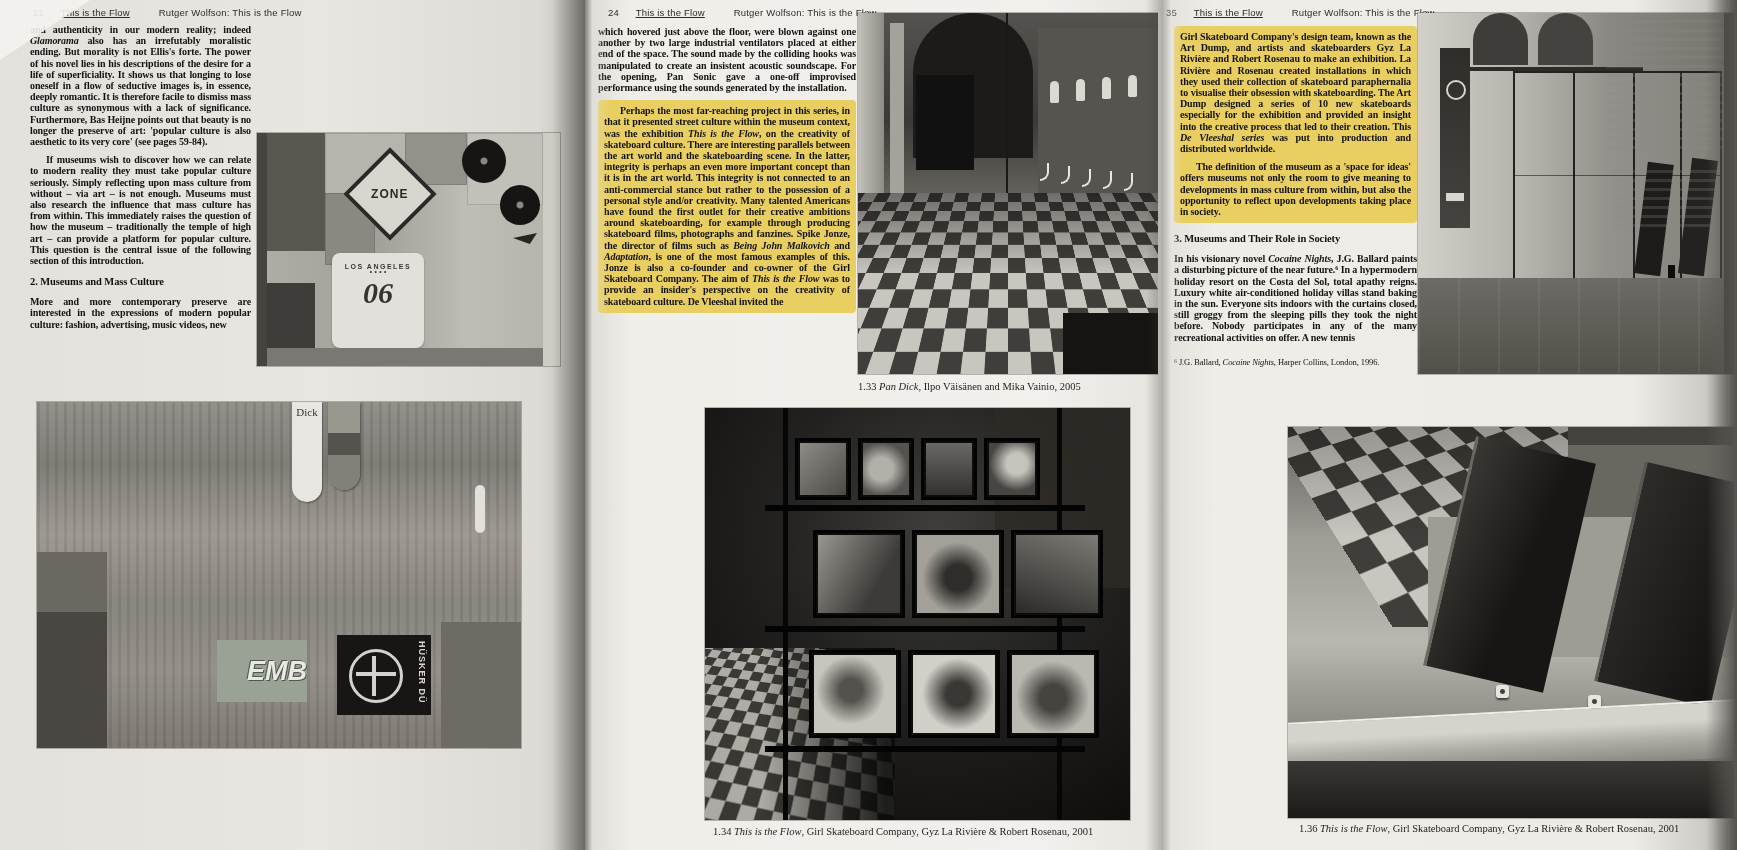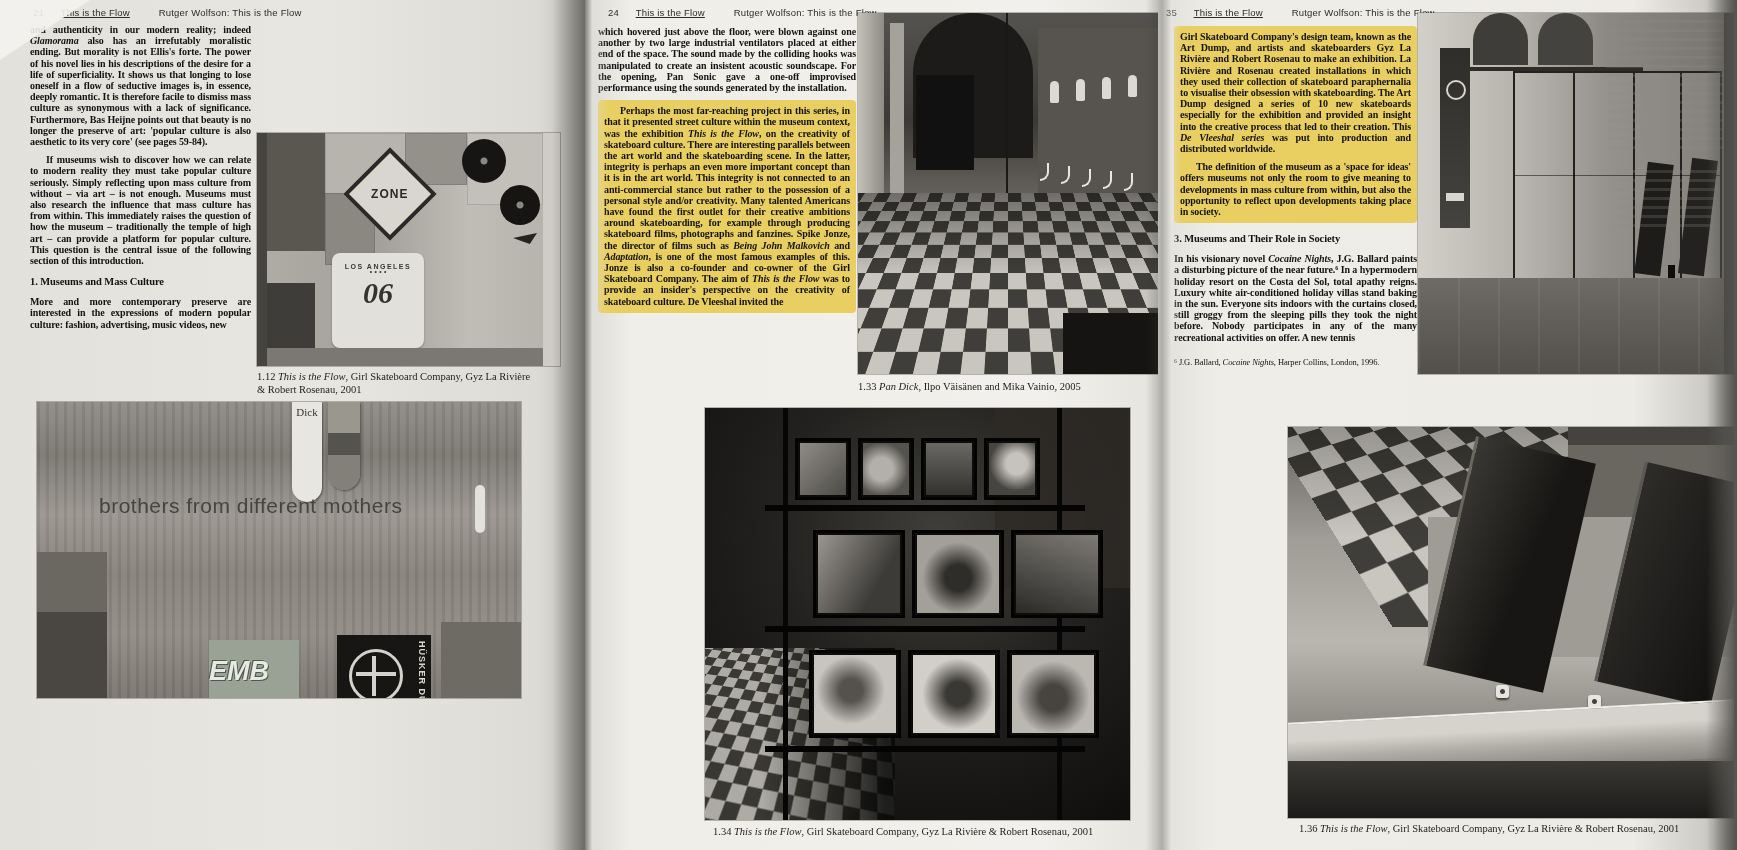--- a/index.html
+++ b/index.html
@@ -45,21 +45,21 @@
   <div class="page" style="left:0;width:585px;background:linear-gradient(90deg,#e3e1dc 0%,#e8e6e1 55%,#dddbd6 92%,#b9b7b2 100%);">
     <div class="runhead" style="left:33px;top:7px;">
       <span class="num">21</span>
       <span class="rt">This is the Flow</span>
       <span>Rutger Wolfson: This is the Flow</span>
     </div>
 
     <div class="col" style="left:30px;top:24px;width:221px;">
       <p>and authenticity in our modern reality; indeed <i>Glamorama</i> also has an irrefutably moralistic ending. But morality is not Ellis's forte. The power of his novel lies in his descriptions of the desire for a life of superficiality. It shows us that longing to lose oneself in a flow of seductive images is, in essence, deeply romantic. It is therefore facile to dismiss mass culture as synonymous with a lack of significance. Furthermore, Bas Heijne points out that beauty is no longer the preserve of art: 'popular culture is also aesthetic to its very core' (see pages 59-84).</p>
       <p class="ind">If museums wish to discover how we can relate to modern reality they must take popular culture seriously. Simply reflecting upon mass culture from without – via art – is not enough. Museums must also research the influence that mass culture has from within. This immediately raises the question of how the museum – traditionally the temple of high art – can provide a platform for popular culture. This question is the central issue of the following section of this introduction.</p>
-      <div class="secthead">1. Museums and Mass Culture</div>
+      <div class="secthead">2. Museums and Mass Culture</div>
       <p>More and more contemporary preserve are interested in the expressions of modern popular culture: fashion, advertising, music videos, new</p>
     </div>
 
     <div class="photo" style="left:257px;top:133px;width:303px;height:233px;background:linear-gradient(90deg,#b0ada7 0%,#a3a09a 40%,#c0bdb7 70%,#b5b2ac 100%);">
       <div class="abs" style="left:0;top:0;width:10px;height:233px;background:#46443f;"></div>
       <div class="abs" style="left:10px;top:0;width:58px;height:118px;background:#5a5751;"></div>
       <div class="abs" style="left:10px;top:150px;width:48px;height:83px;background:#3f3d39;"></div>
       <div class="abs" style="left:68px;top:0;width:80px;height:60px;background:#b7b4ae;border:1px solid rgba(0,0,0,.12);"></div>
       <div class="abs" style="left:148px;top:0;width:60px;height:50px;background:#94918b;border:1px solid rgba(0,0,0,.12);"></div>
       <div class="abs" style="left:210px;top:0;width:74px;height:70px;background:#c3c0ba;border:1px solid rgba(0,0,0,.12);"></div>
@@ -75,33 +75,31 @@
       </div>
       <div class="abs" style="left:75px;top:120px;width:92px;height:95px;background:#e2e0db;border-radius:8px;box-shadow:0 1px 2px rgba(0,0,0,.3);text-align:center;">
         <div style="margin-top:10px;font:bold 7px 'Liberation Sans',sans-serif;letter-spacing:1.5px;color:#3a3834;">LOS ANGELES</div>
         <div style="font-size:8px;line-height:6px;color:#3a3834;">• • • •</div>
         <div style="font:bold italic 30px 'Liberation Serif',serif;color:#35332f;line-height:34px;">06</div>
       </div>
       <div class="abs" style="left:256px;top:100px;width:24px;height:11px;background:#26241f;clip-path:polygon(0 45%,100% 0,70% 100%);"></div>
       <div class="abs" style="left:10px;top:215px;width:293px;height:18px;background:#7b7874;"></div>
       <div class="abs" style="left:286px;top:0;width:17px;height:233px;background:#cfccc6;"></div>
     </div>
-    <div class="caption" style="left:257px;top:371px;width:280px;">1.12 <i>This is the Flow</i>, Girl Skateboard Company, Gyz La Rivière &amp; Robert Rosenau, 2001</div>
-
-    <div class="photo" style="left:37px;top:402px;width:484px;height:296px;background:linear-gradient(180deg,#8f8c86 0%,#7c7973 18%,#9a968f 38%,#86827b 58%,#908c85 78%,#7a766f 100%);">
+
+    <div class="photo" style="left:37px;top:402px;width:484px;height:346px;background:linear-gradient(180deg,#8f8c86 0%,#7c7973 18%,#9a968f 38%,#86827b 58%,#908c85 78%,#7a766f 100%);">
       <div class="abs" style="left:0;top:0;width:484px;height:346px;background:repeating-linear-gradient(90deg,rgba(0,0,0,.05) 0 3px,rgba(255,255,255,.04) 3px 9px);"></div>
       <div class="abs" style="left:255px;top:0;width:30px;height:100px;background:#e8e6e1;border-radius:0 0 15px 15px;text-align:center;box-shadow:1px 1px 2px rgba(0,0,0,.4);">
         <span style="font:11px 'Liberation Serif',serif;color:#33312d;">Dick</span>
       </div>
       <div class="abs" style="left:291px;top:0;width:32px;height:88px;background:linear-gradient(180deg,#9a978f 0 35%,#55534d 35% 60%,#83807a 60% 100%);border-radius:0 0 16px 16px;box-shadow:1px 1px 2px rgba(0,0,0,.4);"></div>
       <div class="abs" style="left:438px;top:83px;width:10px;height:48px;background:#e3e1dc;border-radius:5px;"></div>
-      <div class="abs" style="left:62px;top:92px;width:400px;font:21px 'Liberation Sans',sans-serif;color:#454440;letter-spacing:.5px;">brothers from different mothers</div>
       <div class="abs" style="left:0;top:150px;width:70px;height:60px;background:#6b6862;"></div>
       <div class="abs" style="left:0;top:210px;width:70px;height:136px;background:#4a4641;"></div>
-      <div class="abs" style="left:172px;top:238px;width:90px;height:62px;background:#9aa296;display:flex;align-items:center;justify-content:flex-start;">
+      <div class="abs" style="left:180px;top:238px;width:90px;height:62px;background:#9aa296;display:flex;align-items:center;justify-content:flex-end;">
         <span style="font:bold 27px 'Liberation Sans',sans-serif;font-style:italic;color:#e7eae2;text-shadow:1px 1px 0 #545750,-1px -1px 0 #545750;">EMB</span>
       </div>
       <div class="abs" style="left:300px;top:233px;width:94px;height:80px;background:#171614;">
         <div class="abs" style="left:12px;top:14px;width:48px;height:48px;border:3px solid #d4d2cd;border-radius:50%;">
           <div class="abs" style="left:20px;top:4px;width:4px;height:40px;background:#d4d2cd;"></div>
           <div class="abs" style="left:4px;top:20px;width:40px;height:4px;background:#d4d2cd;"></div>
         </div>
         <div style="position:absolute;right:4px;top:6px;writing-mode:vertical-rl;font:bold 9px 'Liberation Sans',sans-serif;color:#d8d6d1;letter-spacing:1px;">HÜSKER DÜ</div>
       </div>
       <div class="abs" style="left:404px;top:220px;width:80px;height:126px;background:#6e6a64;"></div>

